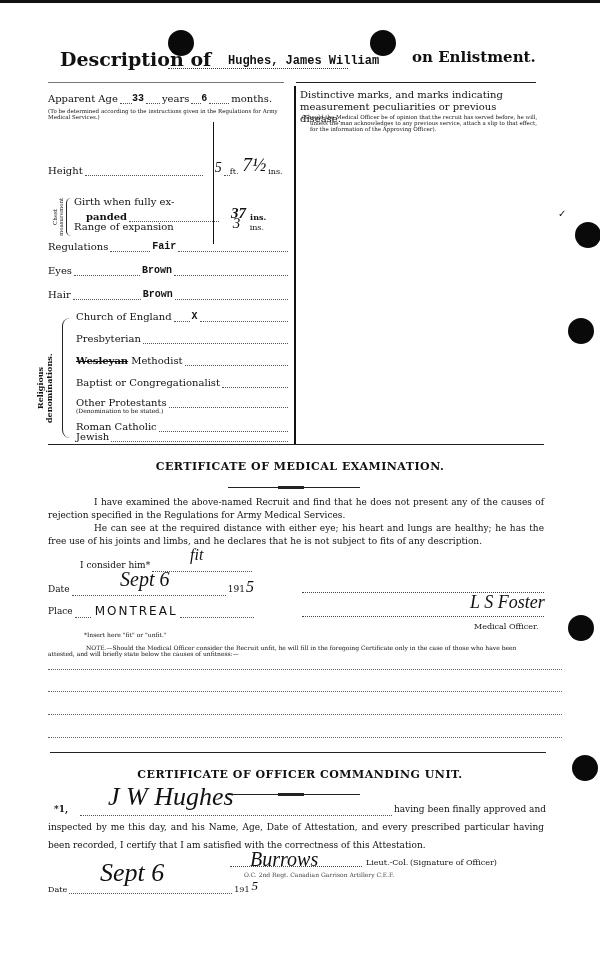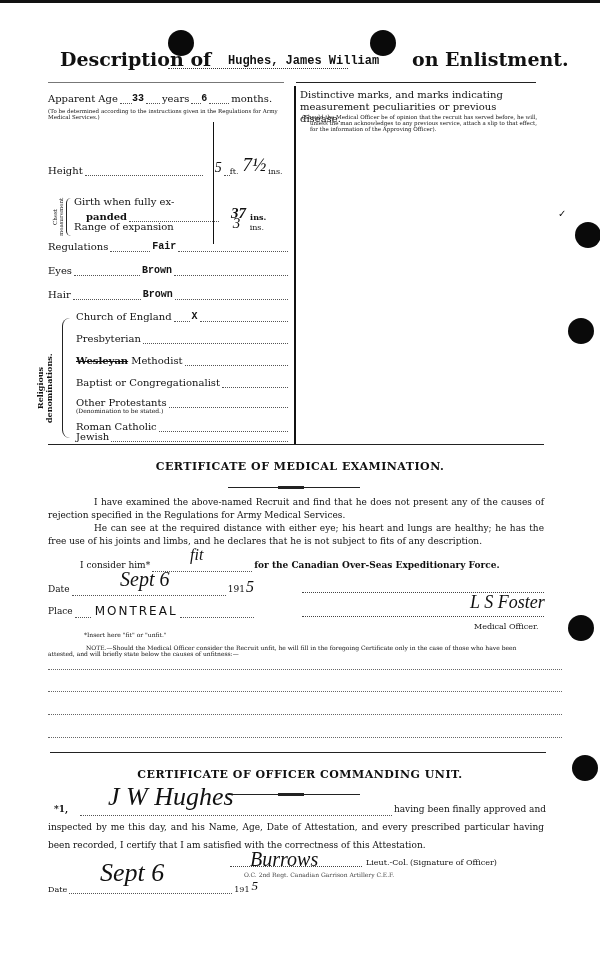--- a/index.html
+++ b/index.html
@@ -11,21 +11,21 @@
   .hand { font-family: "Liberation Serif", serif; font-style: italic; }
   .dots { border-bottom: 1px dotted #444; }
 
   .topband { left: 0; top: 0; width: 600px; height: 3px; background: #111; }
   .hole { width: 26px; height: 26px; border-radius: 50%; background: #0a0a0a; }
 
   .title-row { left: 60px; top: 48px; width: 520px; height: 28px; }
   .title-left { position: absolute; left: 0; top: 0; font-size: 19px; font-weight: bold; }
   .title-name { position: absolute; left: 168px; top: 6px; font-size: 12px; }
   .title-fill { position: absolute; left: 108px; top: 20px; width: 180px; border-bottom: 1px dotted #333; }
-  .title-right { position: absolute; left: 352px; top: 0; font-size: 19px; font-weight: bold; }
+  .title-right { position: absolute; left: 352px; top: 0; font-size: 15px; font-weight: bold; }
 
   .hline { height: 1px; background: #222; }
   .vline { width: 2px; background: #111; }
 
   .lbl { font-size: 10px; }
   .tiny { font-size: 5.5px; line-height: 6px; }
   .small { font-size: 8px; }
   .val { font-size: 10px; }
 
   .row { position: absolute; display: flex; align-items: flex-end; }
@@ -173,21 +173,20 @@
 <div class="abs rule-mid" style="left:228px;top:487px;width:132px;height:1px;"></div>
 <div class="abs rule-mid" style="left:278px;top:486px;width:26px;height:3px;"></div>
 
 <div class="abs para" style="left:48px;top:496px;width:496px;text-indent:46px;text-align:justify;">I have examined the above-named Recruit and find that he does not present any of the causes of rejection specified in the Regulations for Army Medical Services.</div>
 <div class="abs para" style="left:48px;top:522px;width:496px;text-indent:46px;text-align:justify;">He can see at the required distance with either eye; his heart and lungs are healthy; he has the free use of his joints and limbs, and he declares that he is not subject to fits of any description.</div>
 
 <div class="row" style="left:80px;top:556px;width:470px;height:16px;">
   <span class="para">I consider him*</span>
   <span class="fill" style="flex:0 0 100px;position:relative;"></span>
   <span class="hand" style="position:absolute;left:110px;top:-10px;font-size:16px;">fit</span>
-  <span class="para" style="font-weight:bold;margin-left:2px;">for the Canadian Over-Seas Expeditionary Force.</span>
 </div>
 
 <div class="row" style="left:48px;top:580px;width:206px;height:16px;">
   <span class="para">Date</span>
   <span class="fill"></span>
   <span class="para" style="margin-left:2px;">191</span>
   <span class="hand" style="font-size:16px;margin-left:1px;">5</span>
 </div>
 <div class="abs hand" style="left:120px;top:568px;font-size:20px;">Sept 6</div>
 <div class="abs dots" style="left:302px;top:592px;width:242px;"></div>

